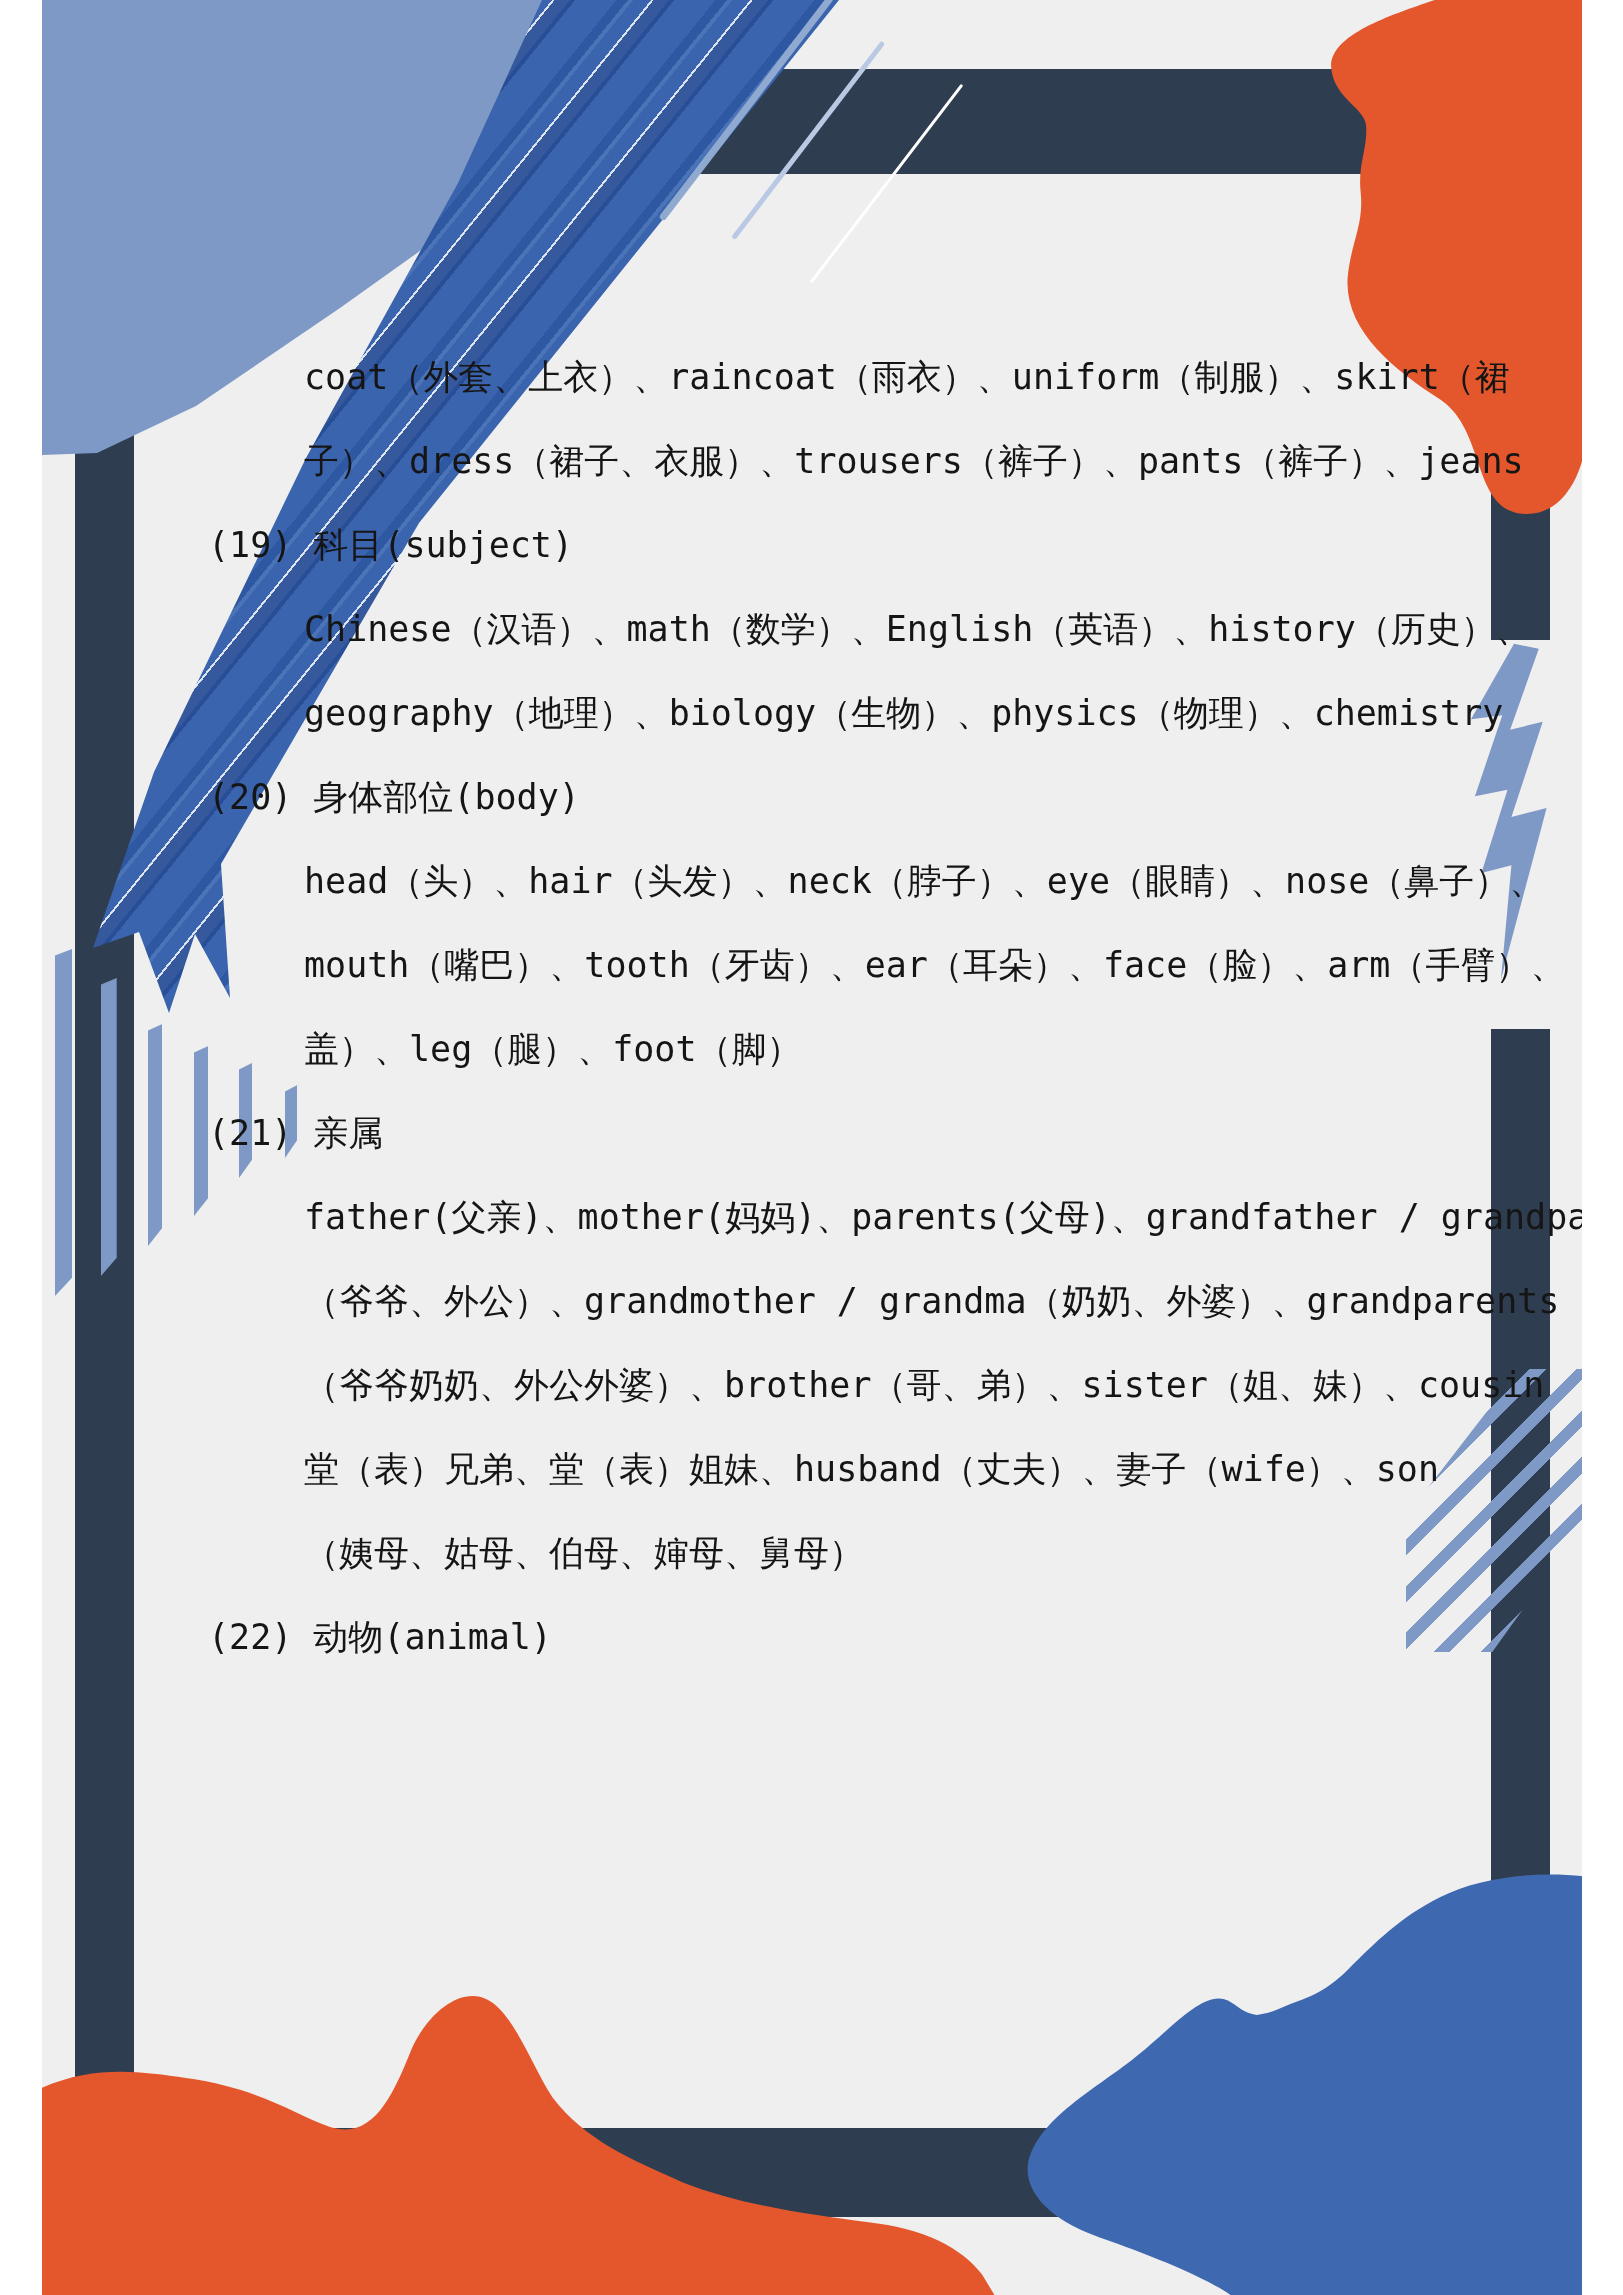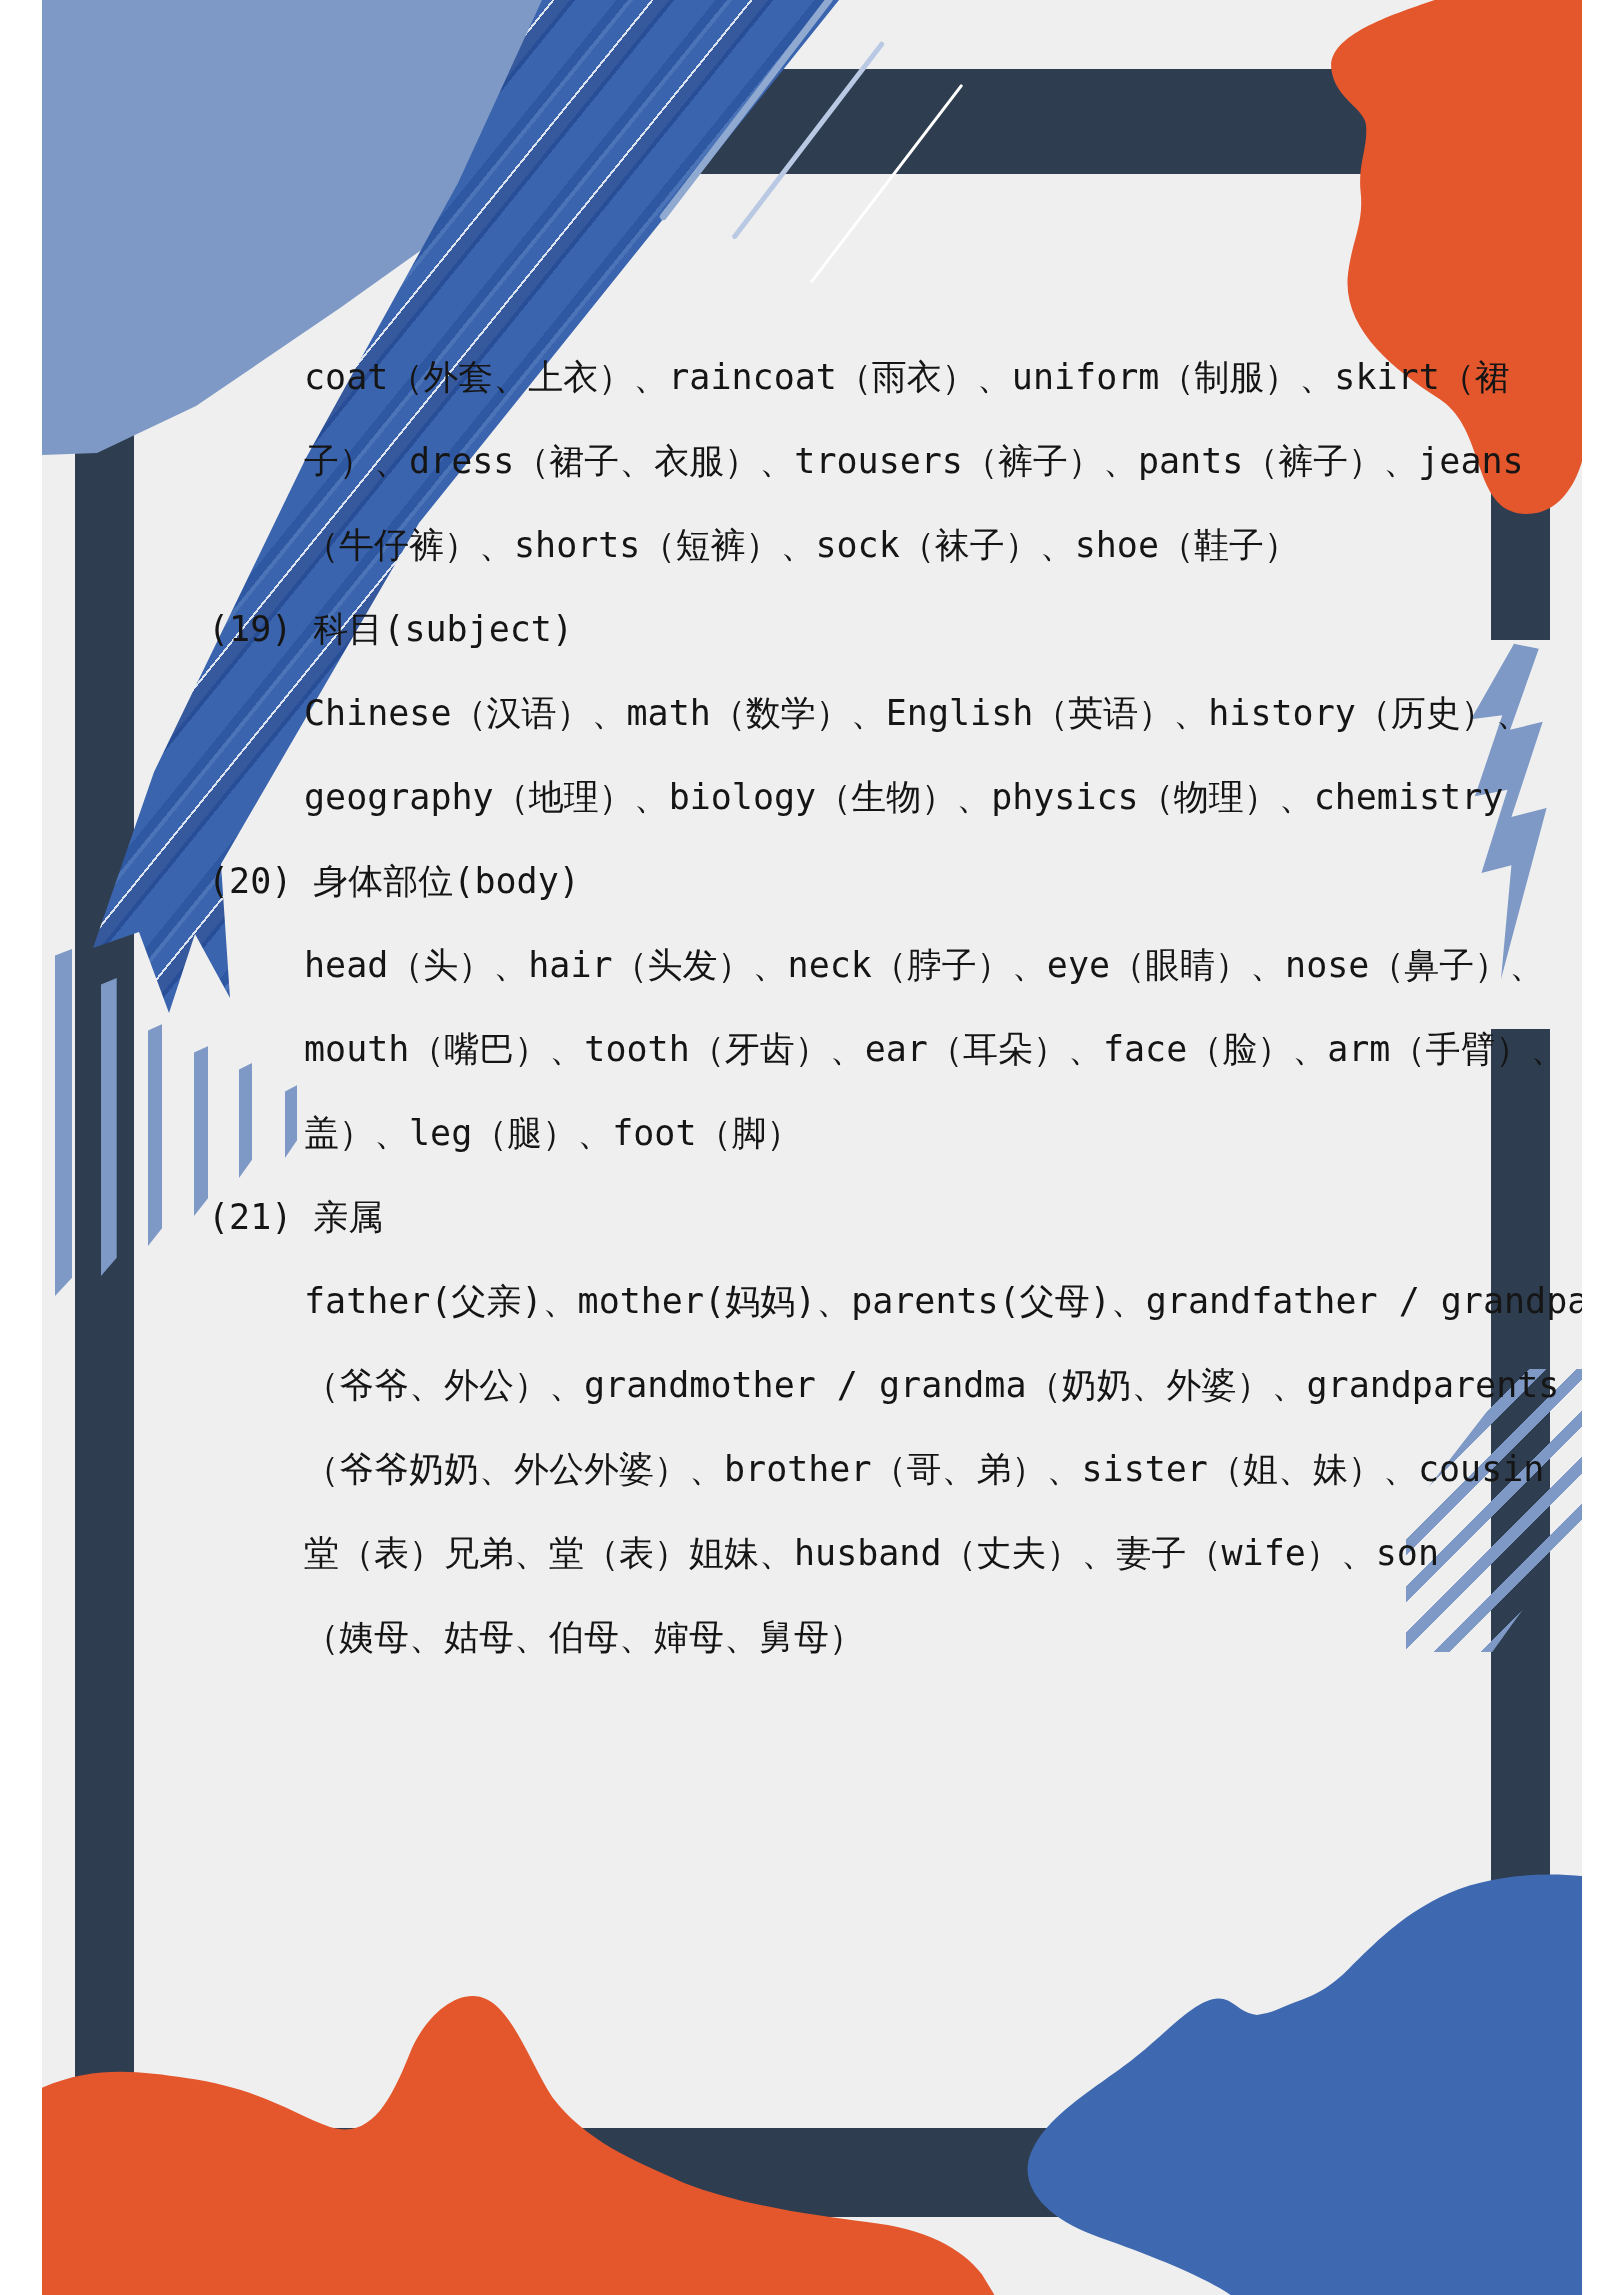--- a/index.html
+++ b/index.html
@@ -145,33 +145,33 @@
       C300,200 250,260 200,300
       C140,350 40,400 30,470
       C25,520 80,560 140,580
       C220,608 300,640 340,668
       L880,668 Z"></path>
   </svg>
 
   <div class="text-layer">
     <div class="t-line t-body">coat（外套、上衣）、raincoat（雨衣）、uniform（制服）、skirt（裙</div>
     <div class="t-line t-body">子）、dress（裙子、衣服）、trousers（裤子）、pants（裤子）、jeans</div>
-    <div class="t-line t-body">（牛仔裤）、shorts（短裤）、sock（袜子）、shoe（鞋子）</div>
     <div class="t-line t-section">(19) 科目(subject)</div>
     <div class="t-line t-body">Chinese（汉语）、math（数学）、English（英语）、history（历史）、</div>
     <div class="t-line t-body">geography（地理）、biology（生物）、physics（物理）、chemistry</div>
     <div class="t-line t-section">(20) 身体部位(body)</div>
     <div class="t-line t-body">head（头）、hair（头发）、neck（脖子）、eye（眼睛）、nose（鼻子）、</div>
     <div class="t-line t-body">mouth（嘴巴）、tooth（牙齿）、ear（耳朵）、face（脸）、arm（手臂）、</div>
     <div class="t-line t-body">盖）、leg（腿）、foot（脚）</div>
     <div class="t-line t-section">(21) 亲属</div>
     <div class="t-line t-body">father(父亲)、mother(妈妈)、parents(父母)、grandfather / grandpa</div>
     <div class="t-line t-body">（爷爷、外公）、grandmother / grandma（奶奶、外婆）、grandparents</div>
     <div class="t-line t-body">（爷爷奶奶、外公外婆）、brother（哥、弟）、sister（姐、妹）、cousin</div>
     <div class="t-line t-body">堂（表）兄弟、堂（表）姐妹、husband（丈夫）、妻子（wife）、son</div>
     <div class="t-line t-body">（姨母、姑母、伯母、婶母、舅母）</div>
+    <div class="t-line t-section">(22) 动物(animal)</div>
   </div>
 
   <div class="margin-strip margin-left"></div>
   <div class="margin-strip margin-right"></div>
 
 </div>
 
 
 </body></html>

